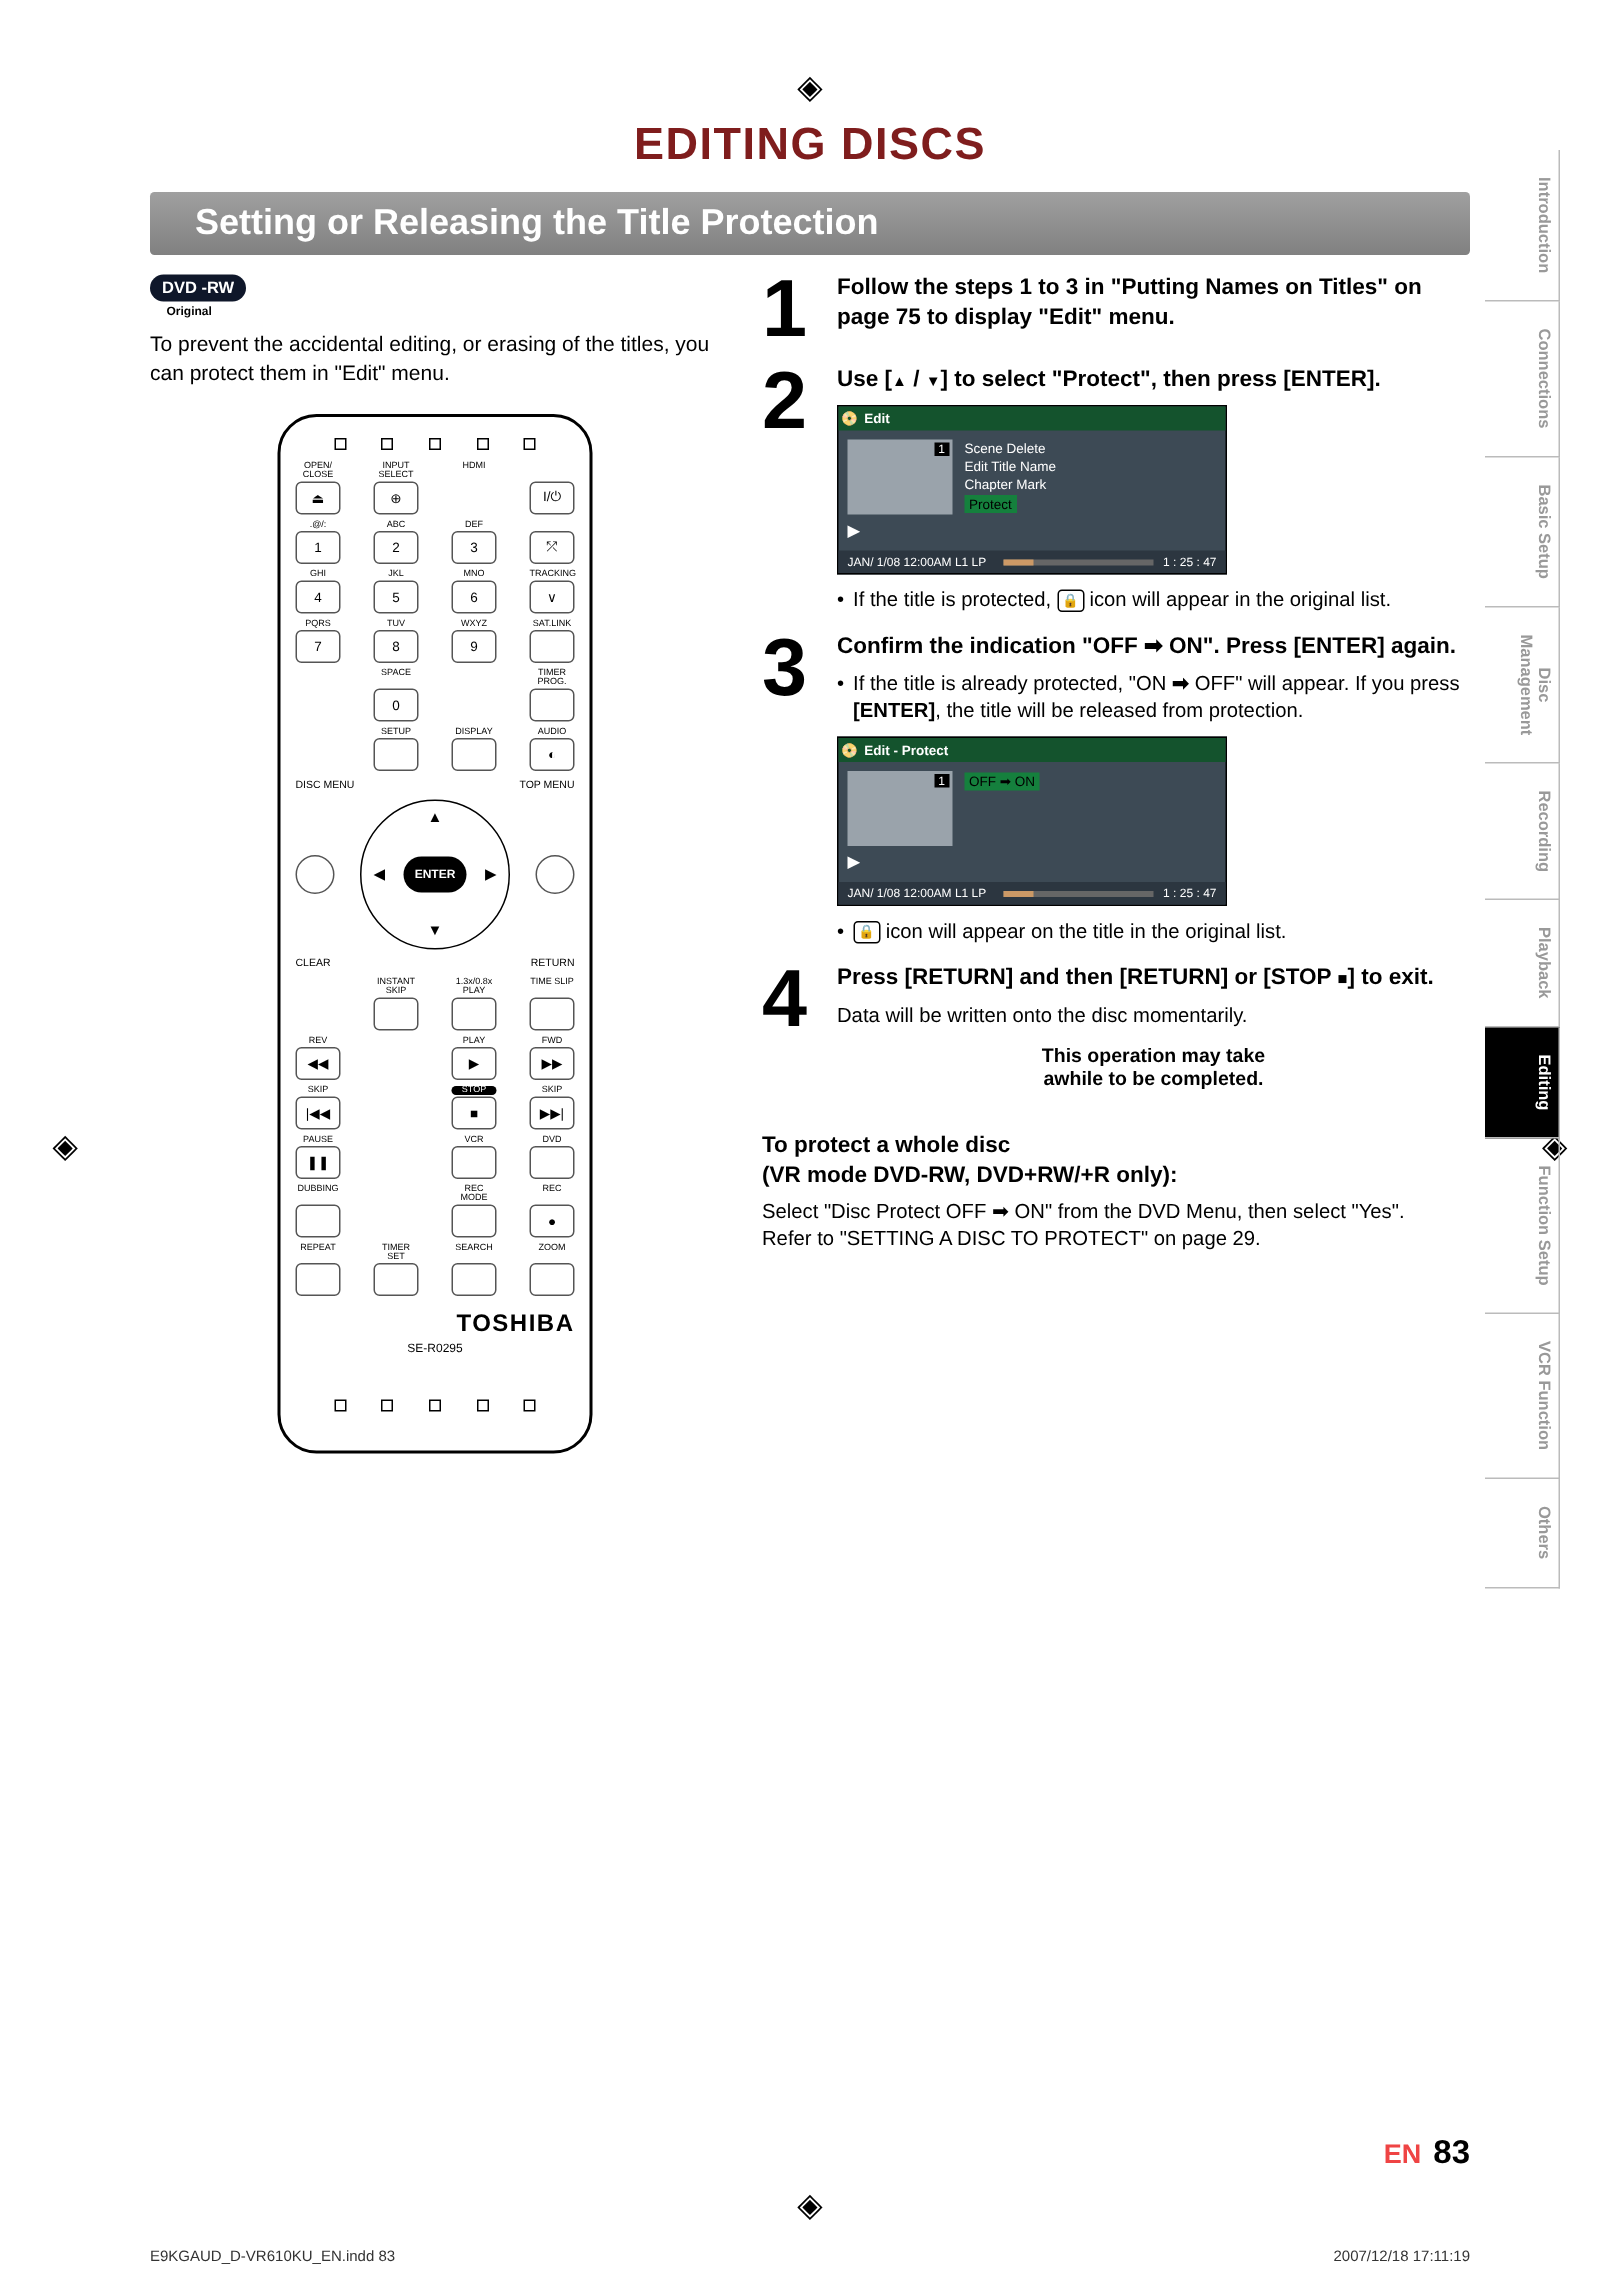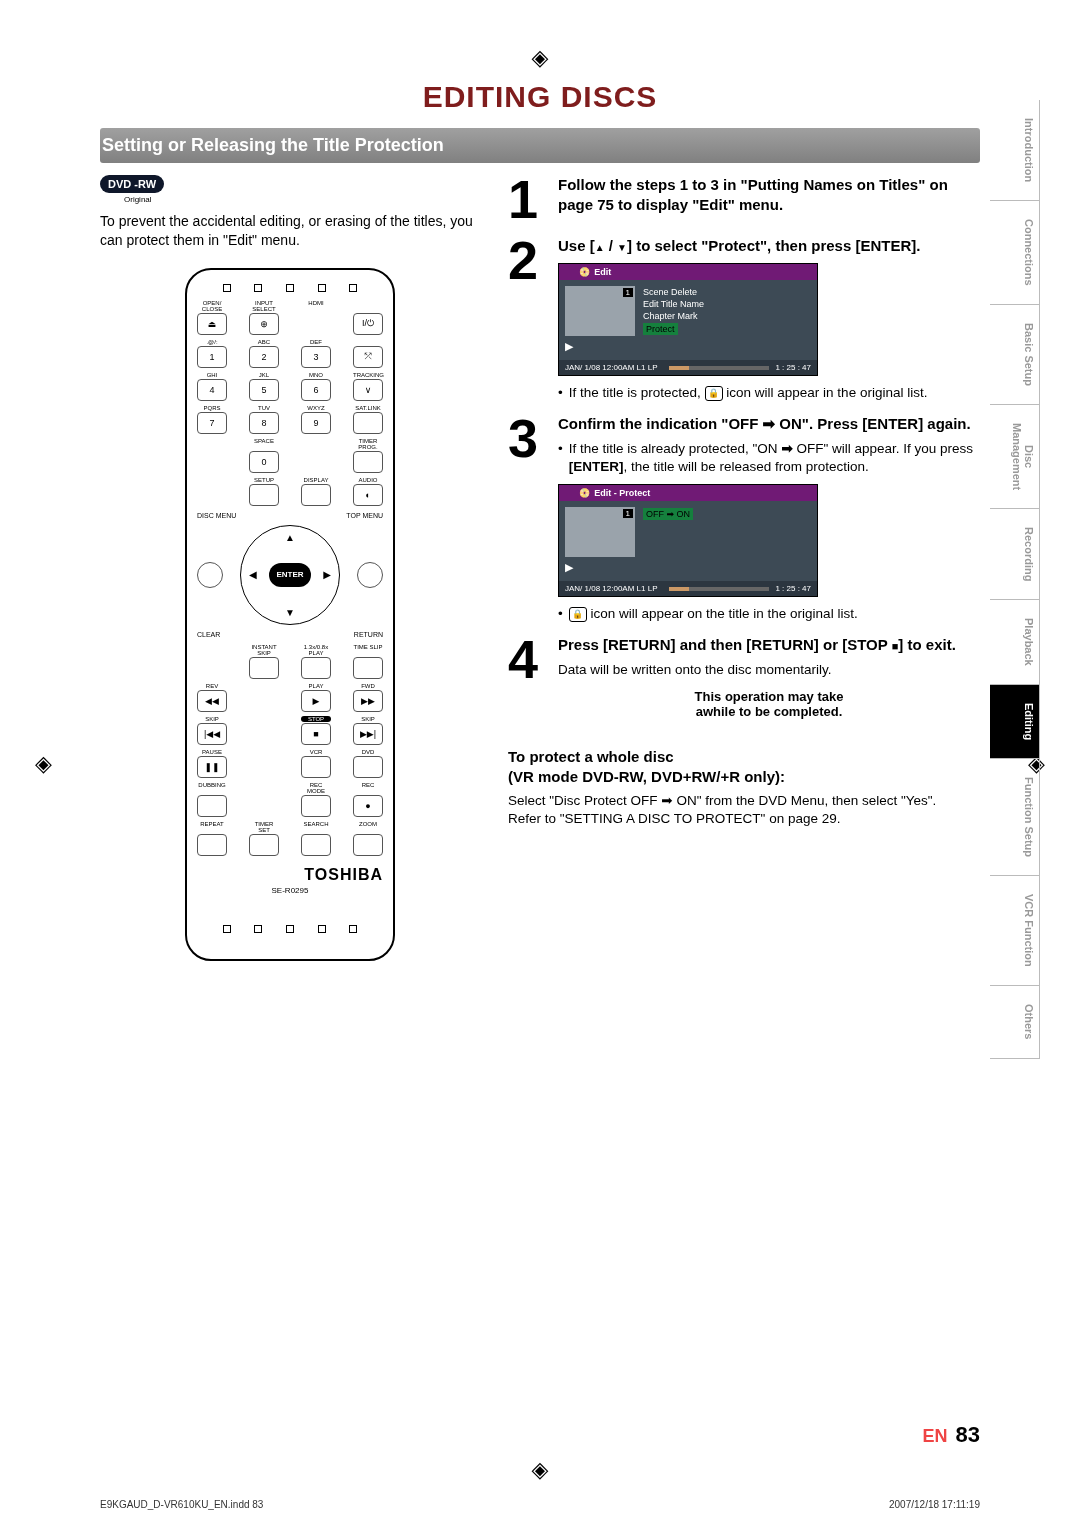--- a/index.html
+++ b/index.html
@@ -28,42 +28,42 @@
     font-size: 30px;
     font-weight: bold;
     color: #7f1d1d;
     letter-spacing: 1px;
     margin-bottom: 14px;
   }
 
   .section-bar {
     background: linear-gradient(#a0a0a0,#808080);
     color: #fff;
-    font-size: 18px;
+    font-size: 24px;
     font-weight: bold;
-    padding: 7px 2px;
+    padding: 7px 30px;
     border-radius: 3px;
     margin-bottom: 12px;
   }
 
   .columns { display: flex; gap: 28px; }
   .left-col { width: 380px; }
   .right-col { flex: 1; }
 
   .dvd-badge {
     display: inline-block;
     background: #0f172a;
     color: #fff;
     font-size: 11px;
     font-weight: bold;
     padding: 3px 8px;
     border-radius: 10px;
     margin-bottom: 2px;
   }
-  .dvd-sub { font-size: 8px; font-weight: normal; margin-bottom: 8px; margin-left: 24px;}
+  .dvd-sub { font-size: 8px; font-weight: bold; margin-bottom: 8px; margin-left: 11px;}
 
   .intro-text { font-size: 14px; line-height: 1.35; margin-bottom: 18px; }
 
   
   .remote {
     width: 210px;
     margin: 0 auto;
     border: 2px solid #000;
     border-radius: 26px;
     padding: 10px 10px 18px 10px;
@@ -117,21 +117,21 @@
     border:1.5px solid #000; border-radius:3px; width:18px; height:15px;
     font-size:9px; vertical-align:middle; padding-bottom:1px;
   }
   .arrow-sm { display:inline-block; font-weight:bold; }
 
   
   .osd {
     background:#3d4a55; color:#fff; width:260px; font-size:9px;
     border:1px solid #000; margin:8px 0;
   }
-  .osd-header { background:#701a75; padding:3px 20px; font-weight:bold; }
+  .osd-header { background:#14532d; padding:3px 2px; font-weight:bold; }
   .osd-body { display:flex; padding:6px; gap:8px; min-height:80px; }
   .osd-thumb { width:70px; height:50px; background:#9aa3ab; position:relative; }
   .osd-thumb .badge { position:absolute; top:2px; right:2px; background:#000; color:#fff; font-size:8px; padding:0 3px;}
   .osd-menu { flex:1; }
   .osd-menu div { padding:1px 0; }
   .osd-menu .sel { background:#15803d; color:#000; padding:1px 3px; display:inline-block;}
   .osd-play { margin-top:4px; font-size:11px; }
   .osd-footer { background:#2c3640; padding:3px 6px; display:flex; justify-content:space-between; font-size:8px;}
   .osd-footer .bar { display:inline-block; width:100px; height:4px; background:#666; position:relative; margin-right:6px; vertical-align:middle;}
   .osd-footer .bar::after { content:""; position:absolute; left:0; top:0; height:100%; width:20%; background:#c96;}

